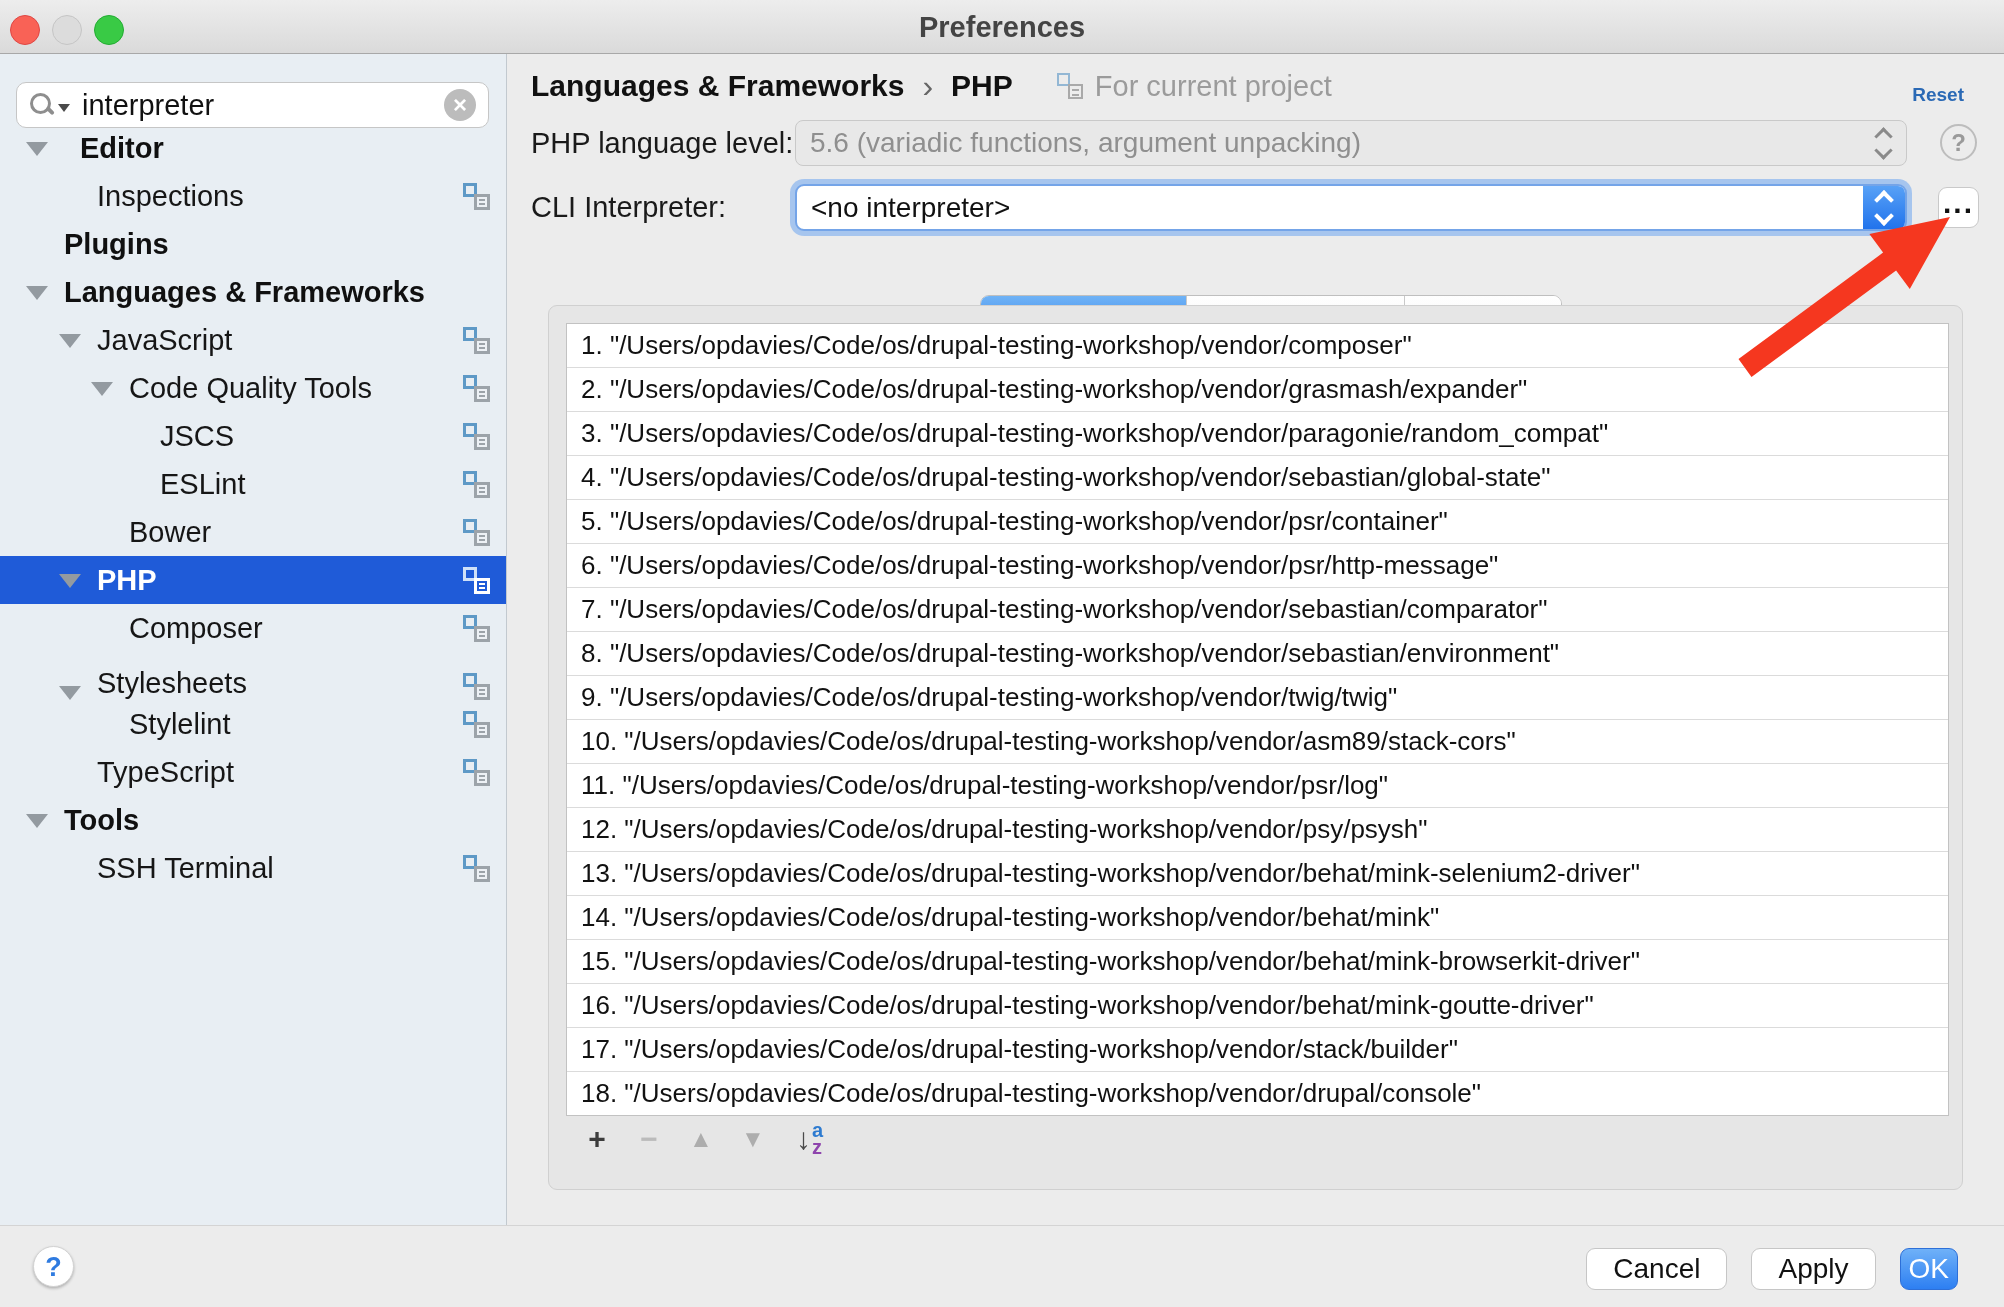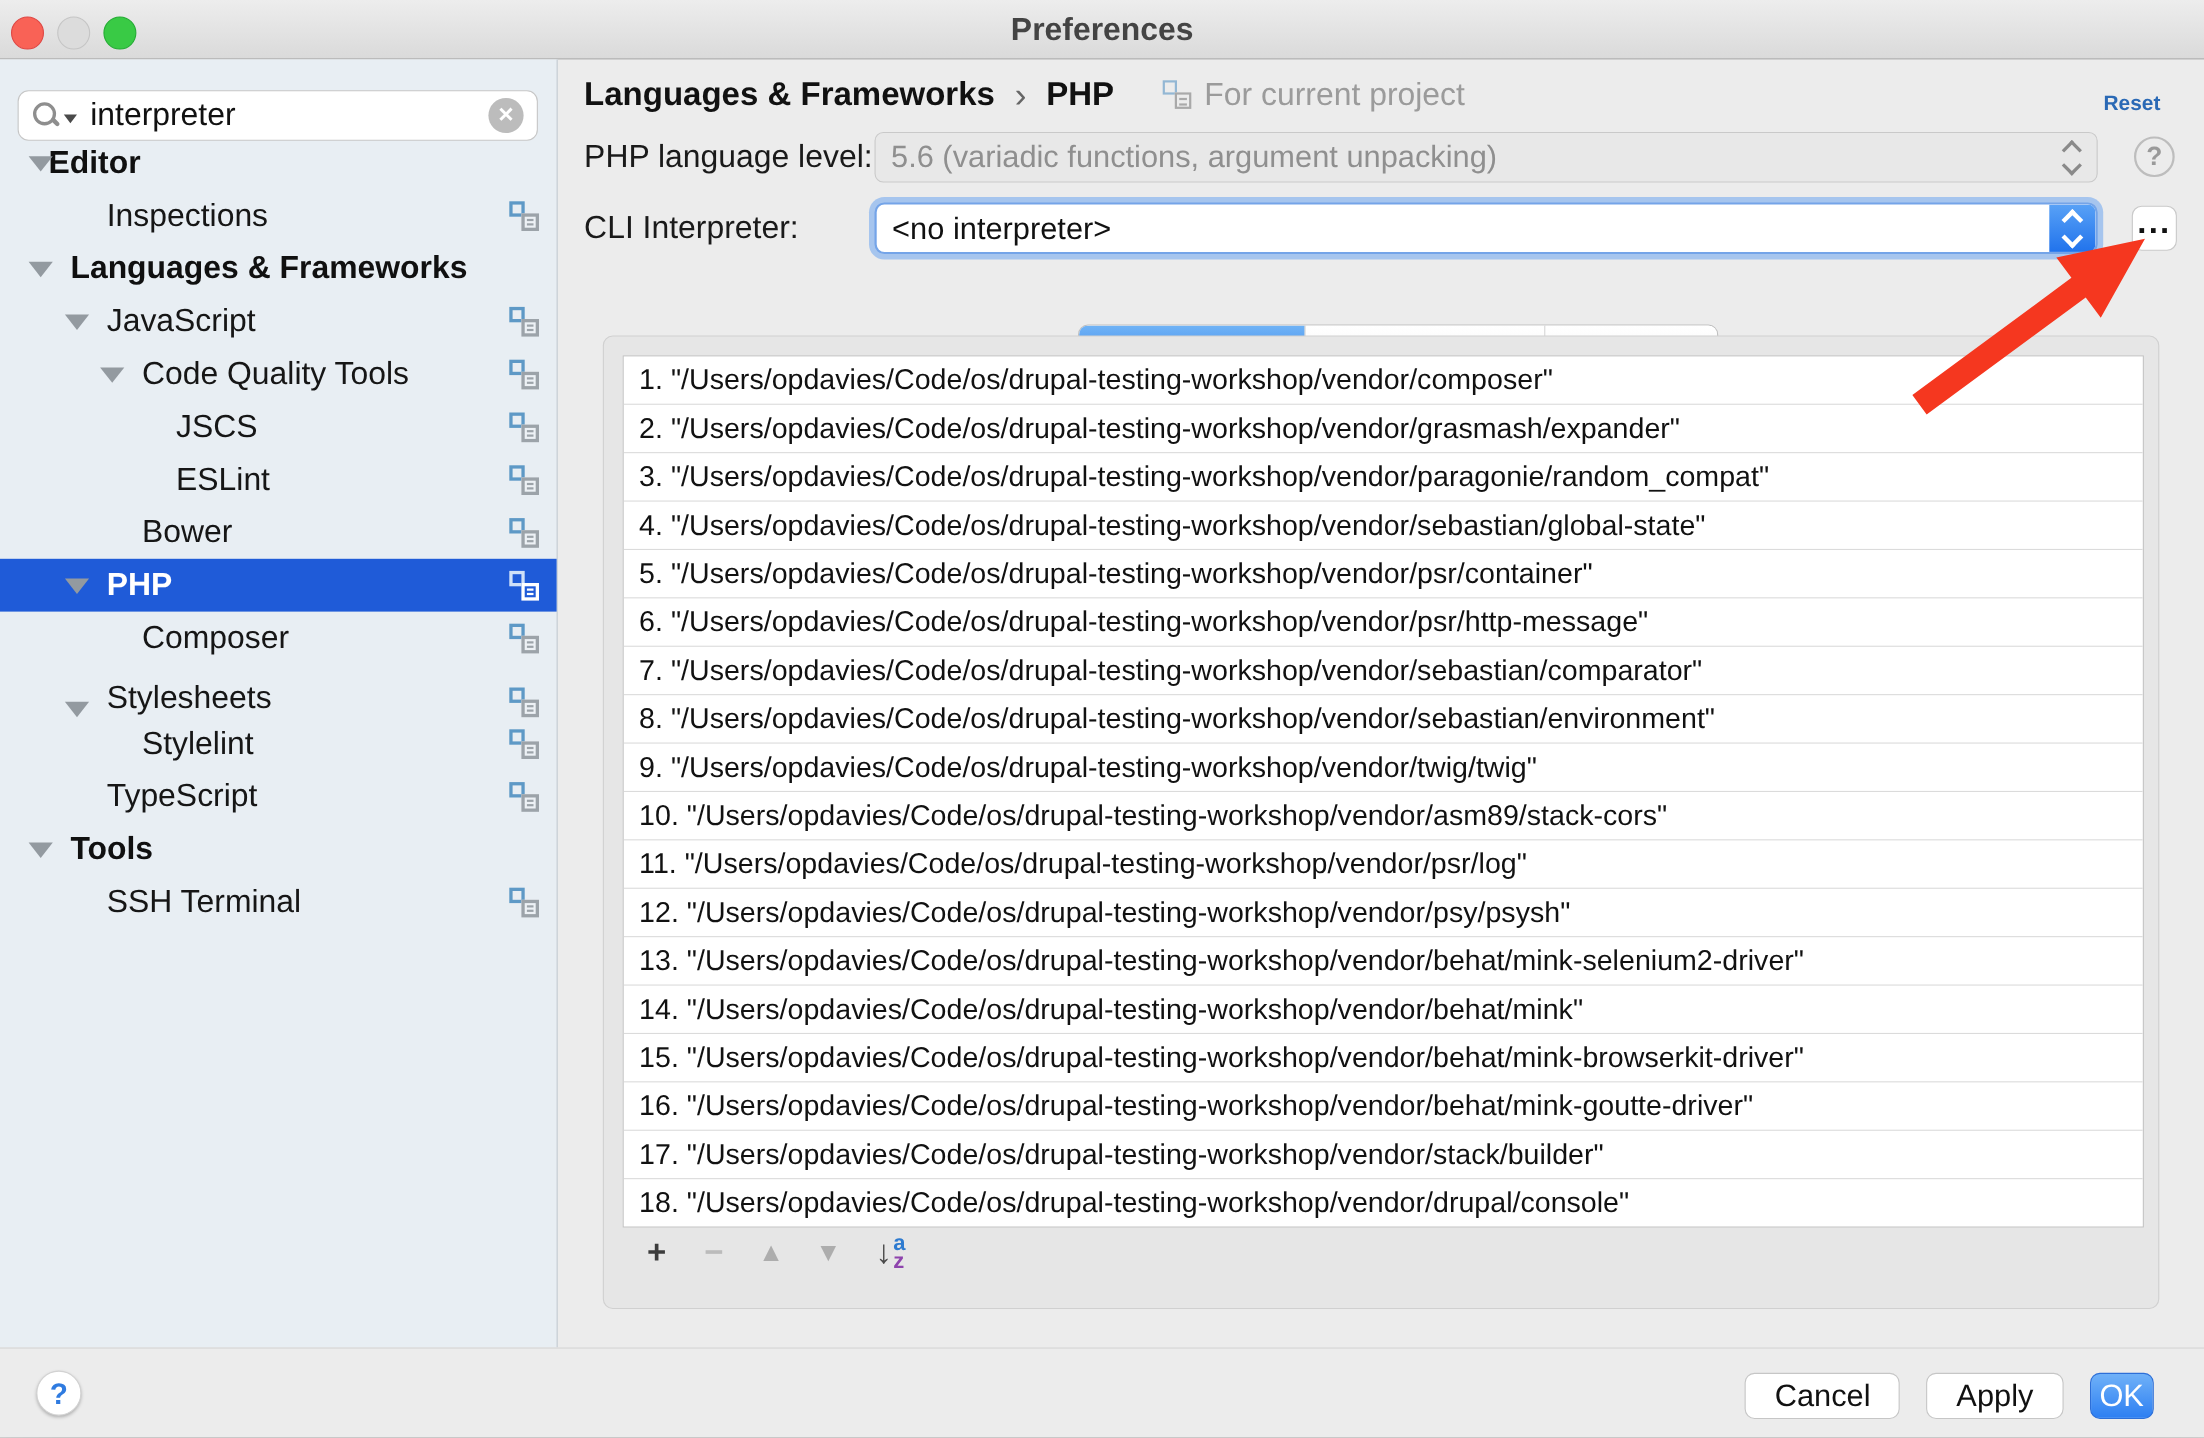--- a/index.html
+++ b/index.html
@@ -133,30 +133,33 @@
   <div class="bodyarea">
 
     <div class="sidebar">
       <div class="searchbox">
         <span class="mag"></span>
         <span class="magcaret"></span>
         <input type="text" value="interpreter" style="">
         <span class="clearbtn">×</span>
       </div>
       <div class="tree">
-          <div class="trow bold" style="padding-left: 44px;">
+          <div class="trow bold" style="padding-left: 80px;">
             <span class="tri" style="left: 26px;"></span>
             <span class="tlabel">Editor</span>
           </div>
           <div class="trow" style="padding-left: 97px;">
             <span class="tlabel">Inspections</span>
             <span class="pgicon">
               <span class="bk"></span>
               <span class="fr"></span>
             </span>
+          </div>
+          <div class="trow bold" style="padding-left: 64px;">
+            <span class="tlabel">Plugins</span>
           </div>
           <div class="trow bold" style="padding-left: 64px;">
             <span class="tri" style="left: 26px;"></span>
             <span class="tlabel">Languages &amp; Frameworks</span>
           </div>
           <div class="trow" style="padding-left: 97px;">
             <span class="tri" style="left: 59px;"></span>
             <span class="tlabel">JavaScript</span>
             <span class="pgicon">
               <span class="bk"></span>

